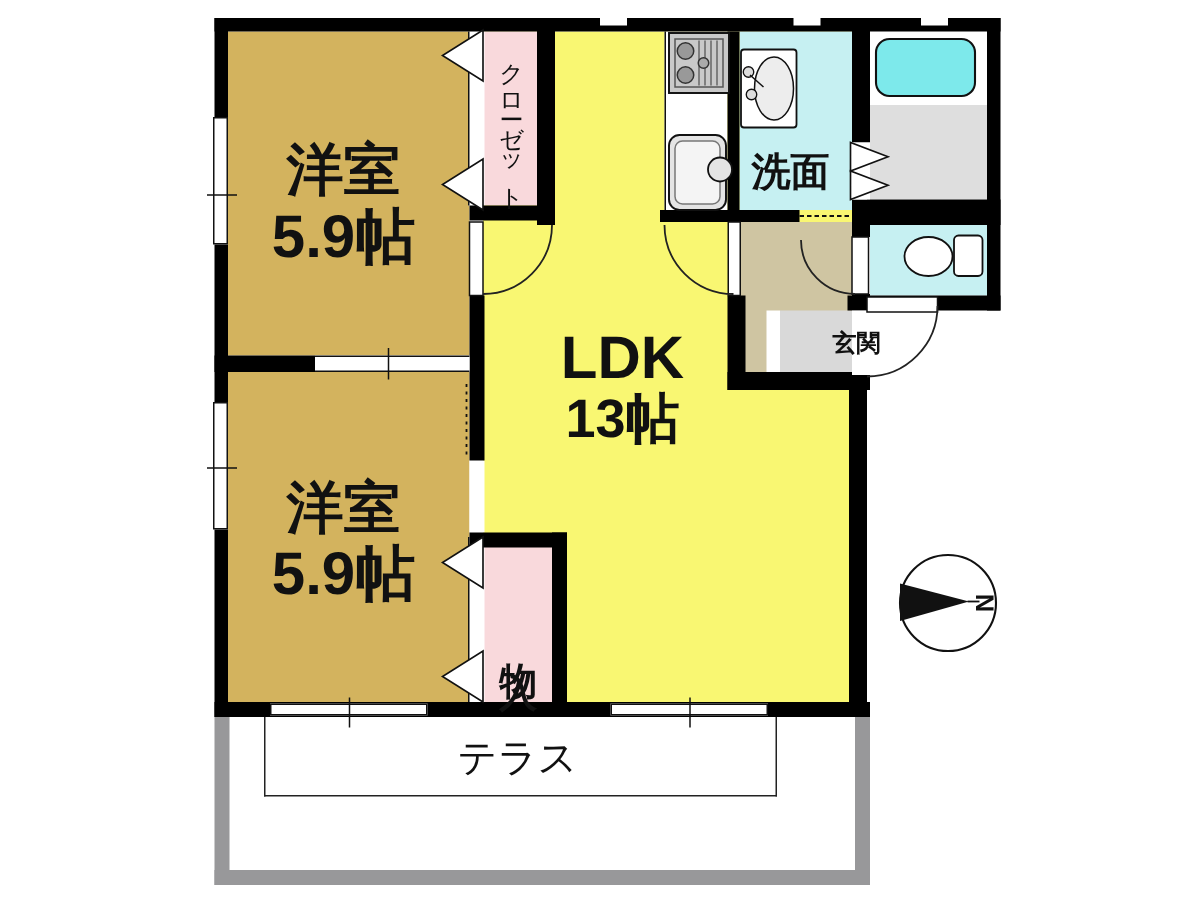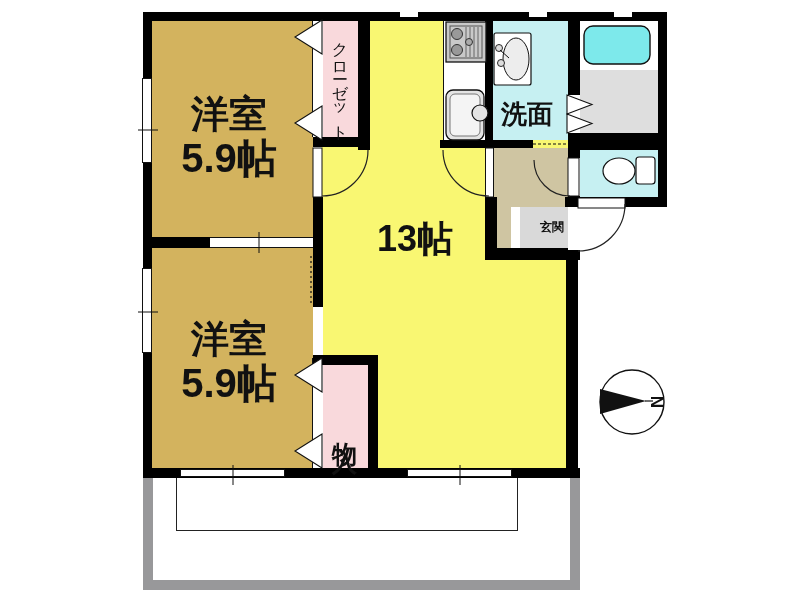--- a/index.html
+++ b/index.html
@@ -159,20 +159,22 @@
 
   <div class="label" style="left:129px;top:92px;width:200px;">
     <div style="font-size:38px;line-height:44px;">洋室</div>
     <div style="font-size:40px;line-height:44px;">5.9帖</div>
   </div>
   <div class="label" style="left:129px;top:317px;width:200px;">
     <div style="font-size:38px;line-height:44px;">洋室</div>
     <div style="font-size:40px;line-height:44px;">5.9帖</div>
   </div>
   <div class="label" style="left:315px;top:219px;width:200px;">
+    <div style="font-size:40px;line-height:40px;">LDK</div>
     <div style="font-size:36px;line-height:40px;">13帖</div>
   </div>
   <div class="label vtext" style="left:330px;top:27px;height:112px;font-size:16px;font-weight:500;letter-spacing:2px;line-height:21px;">クローゼット</div>
   <div class="label vtext" style="left:331px;top:390px;height:76px;font-size:25px;letter-spacing:6px;line-height:28px;">物入</div>
   <div class="label" style="left:477px;top:97px;width:100px;font-size:26px;">洗面</div>
-  <div class="label" style="left:504px;top:219px;width:96px;font-size:12px;">玄関</div>
+  <div class="label" style="left:523px;top:219px;width:96px;font-size:16px;">玄関</div>
+  <div class="label" style="left:245px;top:488px;width:200px;font-size:26px;font-weight:500;">テラス</div>
 
 </div>
 
 </body></html>

